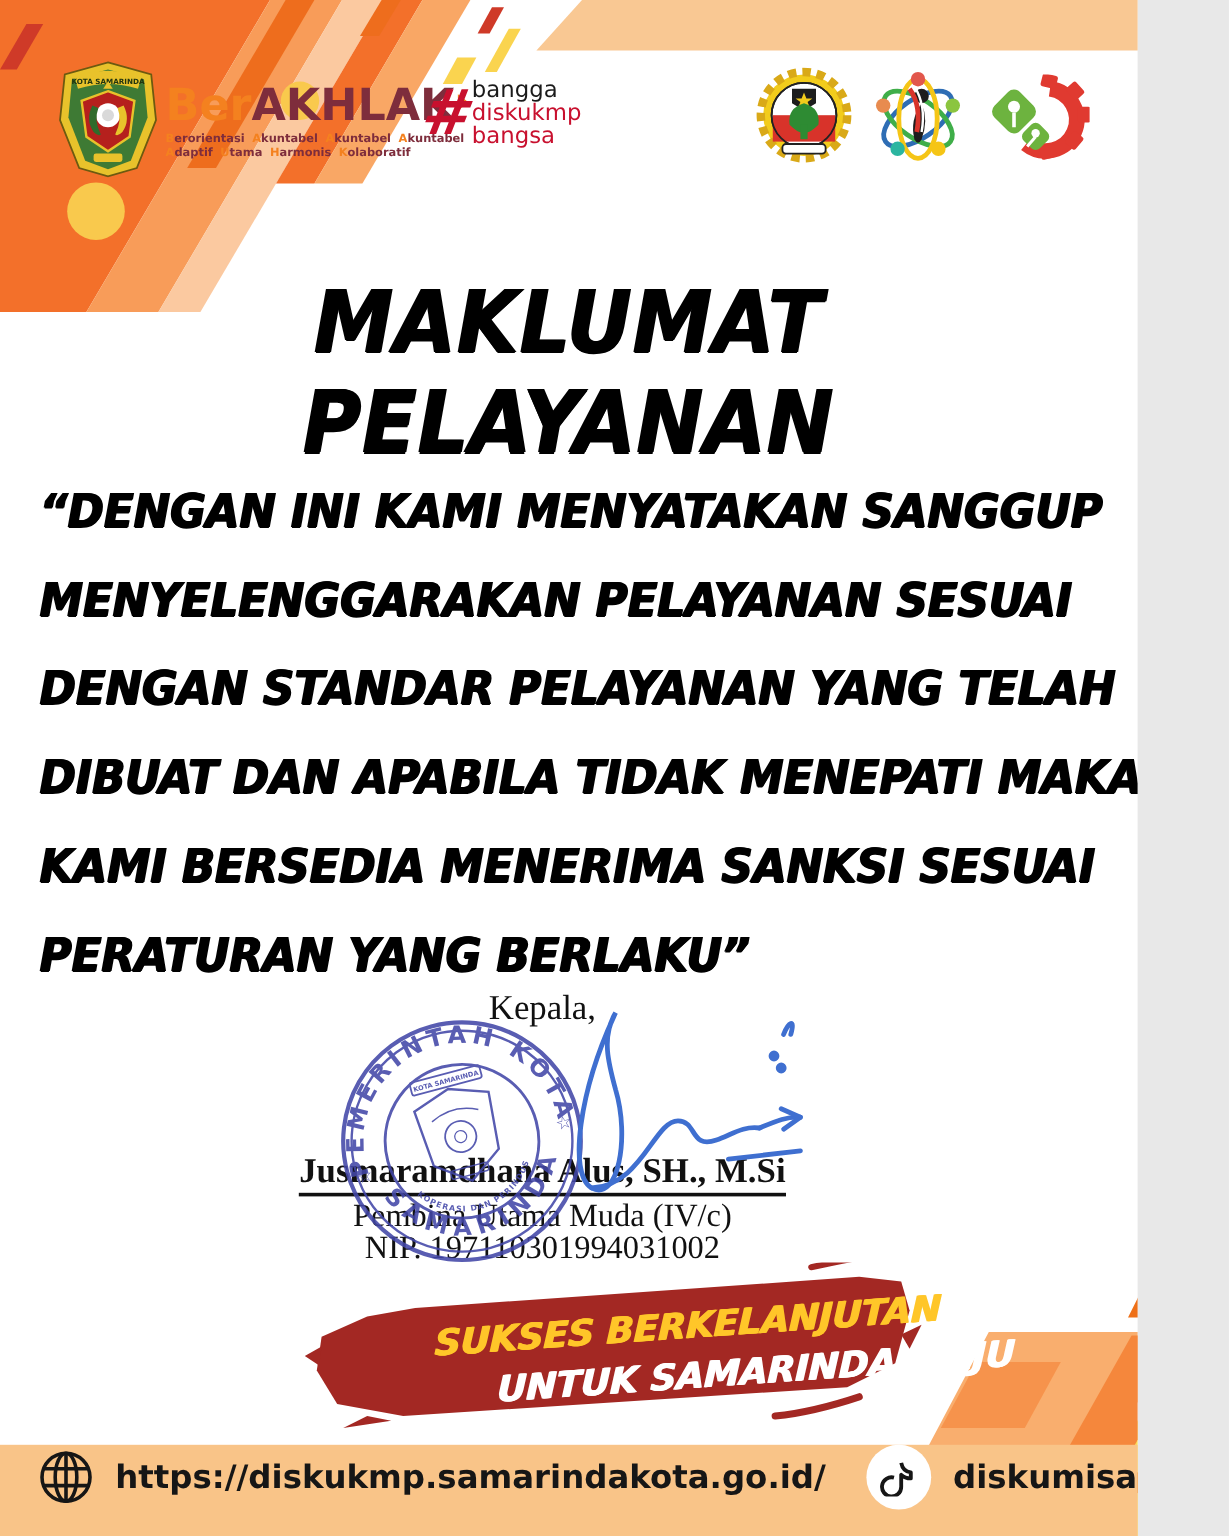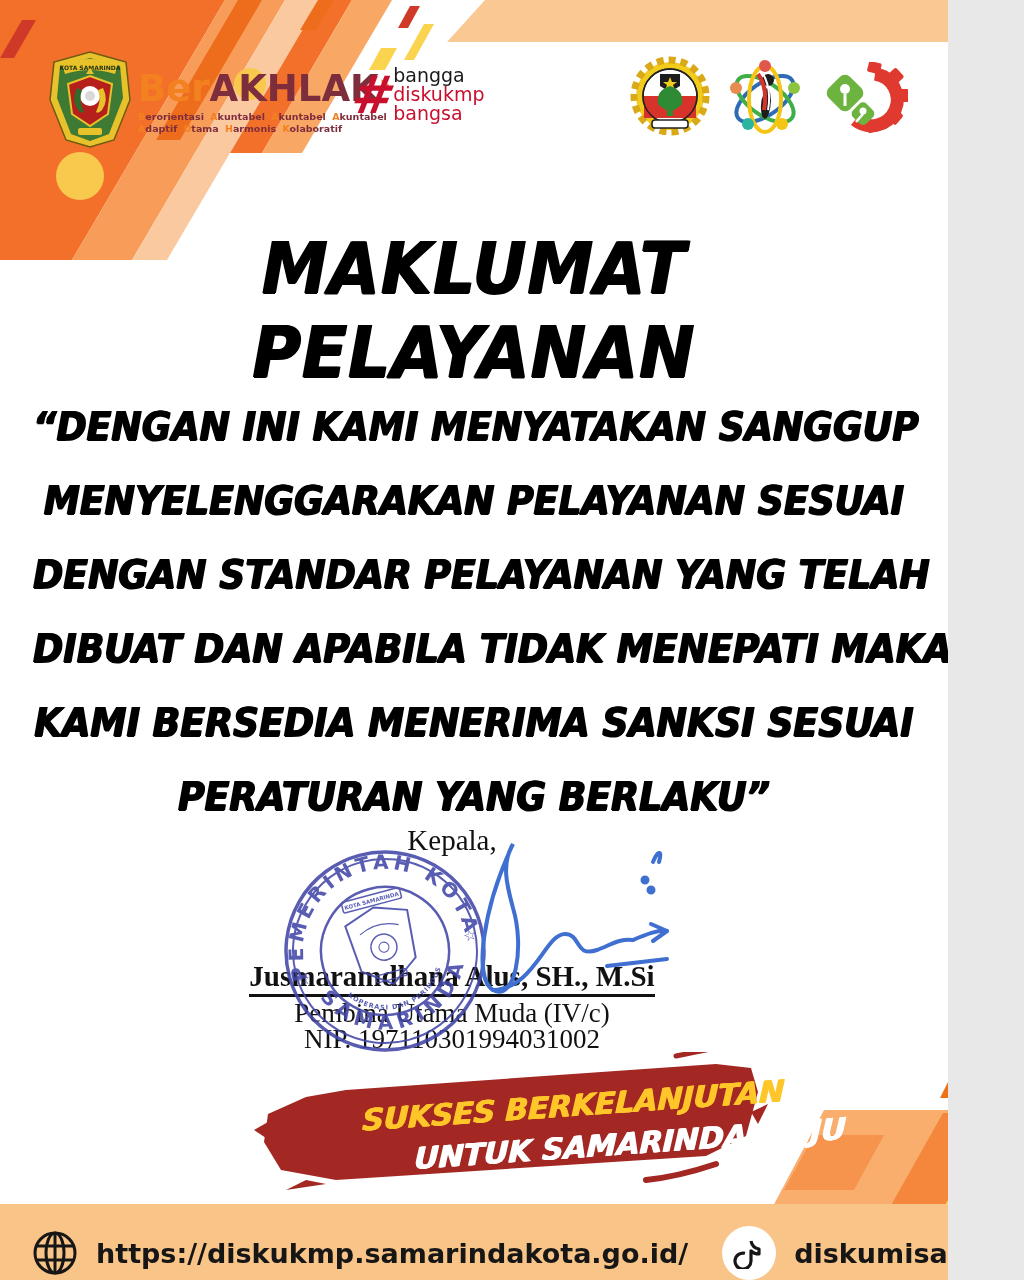--- a/index.html
+++ b/index.html
@@ -23,21 +23,21 @@
   .bangga .lines{font-weight:normal;font-size:19px;line-height:19px;}
   .bangga .w1{color:#1a1a1a;}
   .bangga .w2,.bangga .w3{color:#C8102E;}
   .hdr-right{right:40px;top:56px;display:flex;align-items:center;gap:18px;}
 
   
   .title{left:0;top:226px;width:100%;text-align:center;
          font-style:italic;font-weight:900;font-size:72px;letter-spacing:1px;color:#000;
          transform:scaleX(.92);
          text-shadow:1px 0 #000,-1px 0 #000,0 1px #000;}
-  .decl{left:0;top:390px;width:100%;text-align:center;}
+  .decl{left:0;top:390px;width:100%;}
   .decl .line{display:block;height:74px;line-height:74px;font-style:italic;font-weight:900;
               font-size:39px;color:#000;transform:scaleX(.93);
               text-shadow:0.9px 0 #000,-0.9px 0 #000,0 0.9px #000;white-space:nowrap;}
 
   
   .sigblock{left:-22px;top:0;width:100%;height:100%;font-family:"Liberation Serif",serif;color:#111;}
   .sig-line{position:absolute;left:0;width:100%;text-align:center;}
   .kepala{top:824px;font-size:29px;}
   .name{top:960px;font-size:29px;font-weight:bold;}
   .name span{display:inline-block;border-bottom:3px solid #111;padding-bottom:1px;}
@@ -47,21 +47,21 @@
   
   .banner{left:246px;top:1052px;width:530px;height:150px;}
   .banner .txt{position:absolute;white-space:nowrap;font-style:italic;font-weight:900;
                transform:rotate(-4deg) skewX(-6deg);}
   .banner .t1{left:116px;top:36px;font-size:30px;color:#FFC629;
               text-shadow:0.7px 0 #FFC629,-0.7px 0 #FFC629;}
   .banner .t2{left:168px;top:74px;font-size:30px;color:#ffffff;
               text-shadow:0.7px 0 #fff,-0.7px 0 #fff;}
 
   
-  .footer{left:0;top:1204px;width:1024px;height:76px;background:#F9C488;display:flex;align-items:flex-end;z-index:2;}
+  .footer{left:0;top:1204px;width:1024px;height:76px;background:#F9C488;display:flex;align-items:flex-start;z-index:2;}
   .footer .inner{display:flex;align-items:center;padding-left:32px;z-index:3;}
   .footer .url{font-size:27px;color:#161616;font-weight:bold;margin-left:18px;}
   .footer .tiktok-wrap{width:54px;height:54px;background:#fff;border-radius:50%;
                        display:flex;align-items:center;justify-content:center;margin-left:34px;}
   .footer .handle{font-size:27px;color:#161616;font-weight:bold;margin-left:18px;}
   .z1{z-index:1;} .z2{z-index:2;} .z3{z-index:3;}
 </style>
 </head>
 <body>
 

